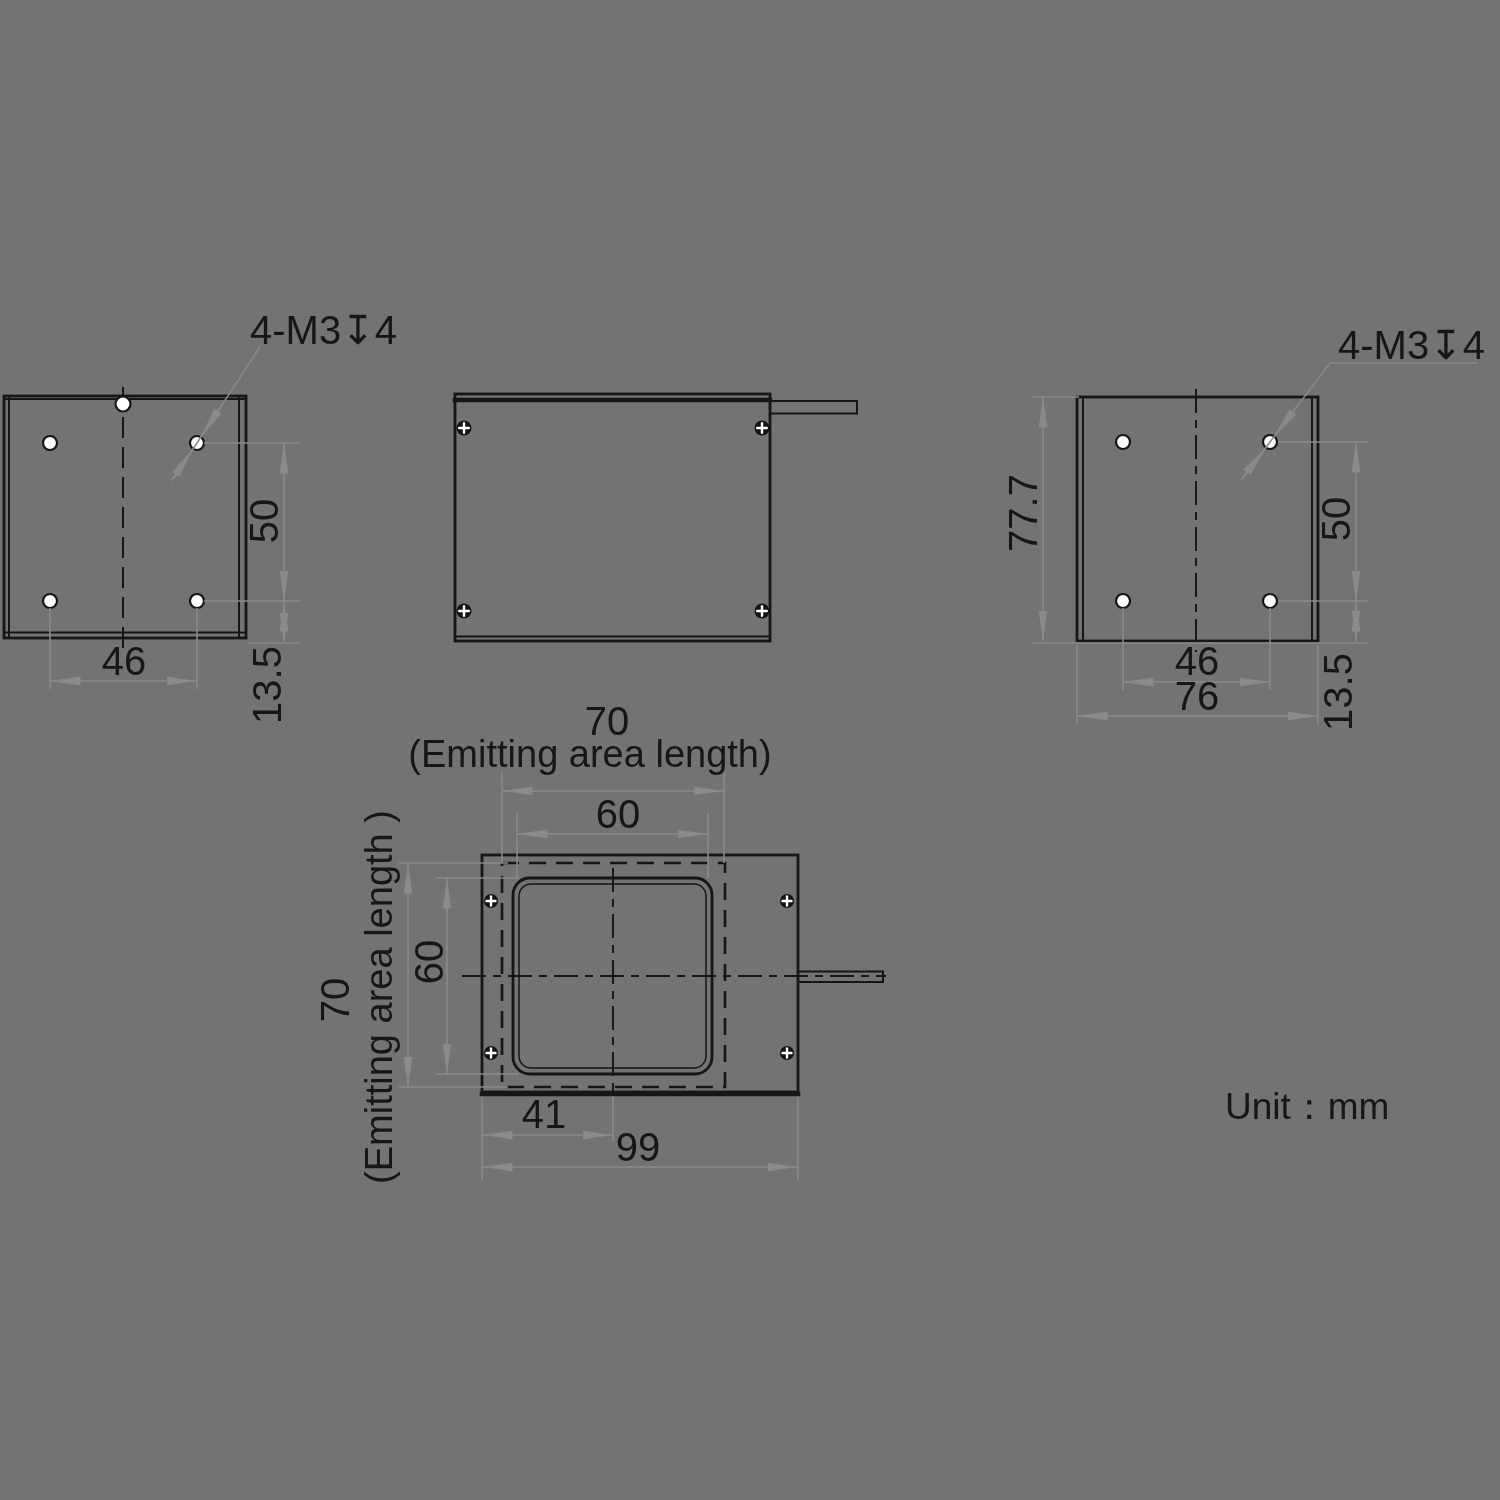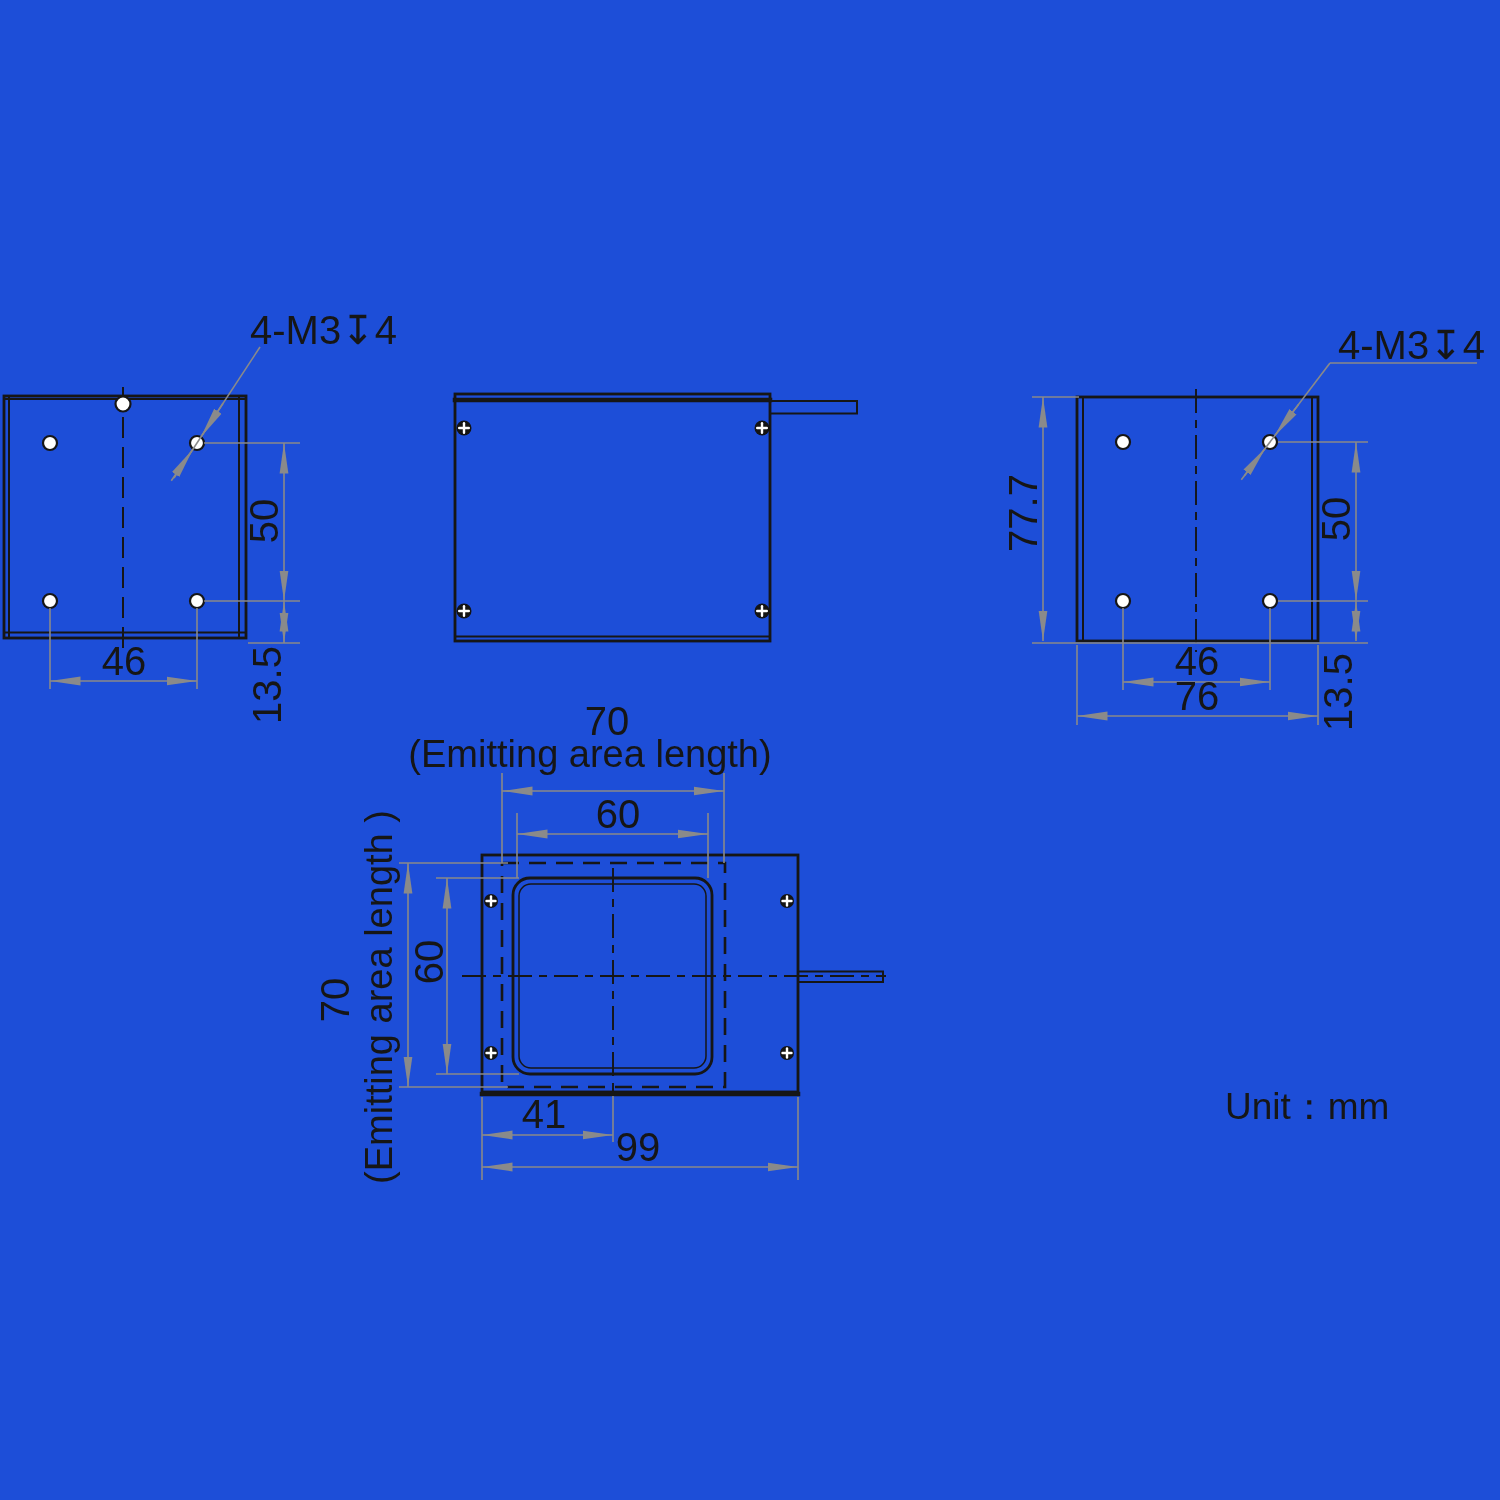--- a/index.html
+++ b/index.html
@@ -1,16 +1,16 @@
 <!DOCTYPE html>
 <html><head>
 <meta charset="utf-8">
 <style>
   html,body{margin:0;padding:0;background:#ffffff;}
-  .stage{position:relative;width:1500px;height:1500px;background:#1d4ed8;
+  .stage{position:relative;width:1500px;height:1500px;background:#737373;
          font-family:"Liberation Sans","DejaVu Sans",sans-serif;overflow:hidden;}
   svg{display:block;}
   text{fill:#161616;}
   .dim-txt{font-size:40px;}
   .note-txt{font-size:38px;}
   .unit-txt{font-size:37px;}
   .ol{stroke:#161616;fill:none;stroke-width:2.8;stroke-linecap:square;}
   .thin{stroke-width:2;}
   .band{stroke-width:4.5;}
   .cl{stroke:#161616;fill:none;stroke-width:1.9;stroke-dasharray:24 7 8 7;}

